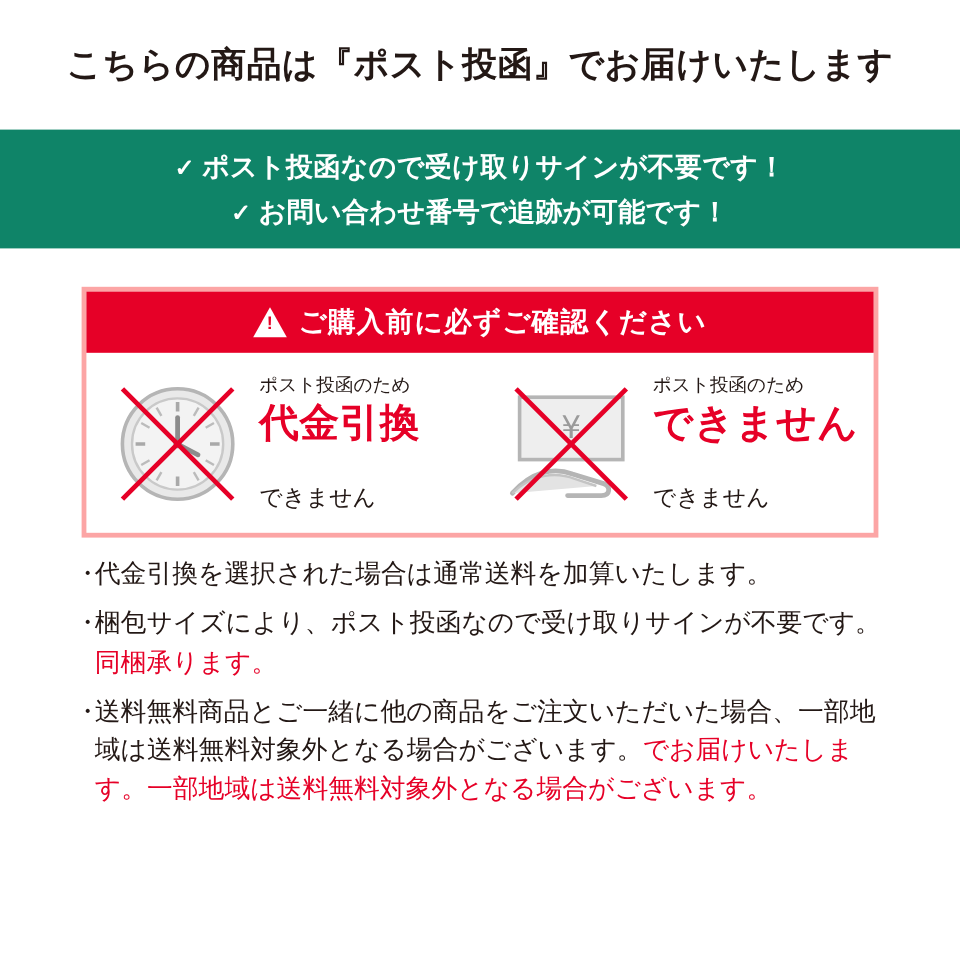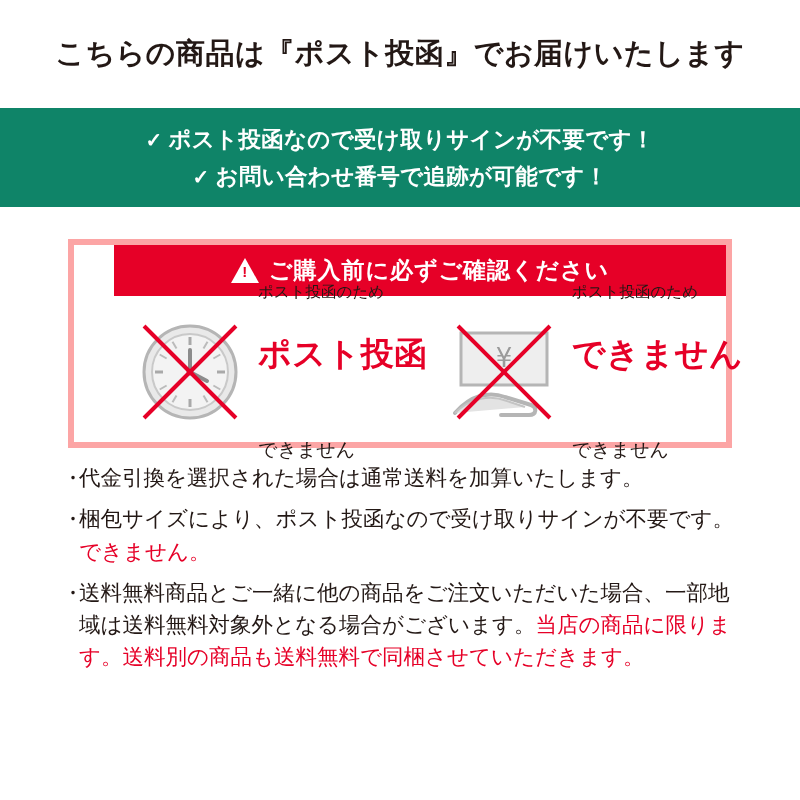--- a/index.html
+++ b/index.html
@@ -73,24 +73,23 @@
     color: #ffffff;
   }
 
   
   .warn-box {
     position: absolute;
     left: 68px;
     top: 239px;
     width: 664px;
     height: 209px;
-    border: 6px solid #fca5a5;
+    border: 4px solid #fca5a5;
     box-sizing: border-box;
     background: #ffffff;
-    padding-left: 40px;
   }
   .warn-head {
     height: 51px;
     background: #e60027;
     display: flex;
     align-items: center;
     justify-content: center;
     gap: 10px;
   }
   .warn-head-text {
@@ -163,21 +162,20 @@
   }
   .cross span.a { transform: translate(-50%,-50%) rotate(45deg); }
   .cross span.b { transform: translate(-50%,-50%) rotate(-45deg); }
 
   .txt-col {
     margin-left: 6px;
     display: flex;
     flex-direction: column;
     justify-content: center;
     line-height: 1.15;
-    gap: 32px;
   }
   .small-top {
     font-size: 15.5px;
     color: #231815;
     font-weight: normal;
     white-space: nowrap;
   }
   .big-red {
     font-size: 33px;
     font-weight: bold;
@@ -276,21 +274,21 @@
             <line x1="55" y1="55" x2="72" y2="64" stroke="#8c8c8c" stroke-width="4" stroke-linecap="round"></line>
             <circle cx="55" cy="55" r="3.5" fill="#8c8c8c"></circle>
           </svg>
           <span class="cross">
             <span class="a"></span>
               <span class="b"></span>
           </span>
         </div>
         <div class="txt-col">
           <div class="small-top">ポスト投函のため</div>
-          <div class="big-red">ポスト投函</div>
+          <div class="big-red">代金引換</div>
           <div class="small-bot">できません</div>
         </div>
       </div>
 
       <div class="warn-cell right">
         <div class="icon-wrap">
           <svg width="118" height="110" viewBox="0 0 118 110" aria-hidden="true">
             <rect x="16" y="16" width="86" height="52" fill="#eeeeee" stroke="#b5b5b5" stroke-width="3"></rect>
             <text x="59" y="50" text-anchor="middle" font-family="DejaVu Sans, sans-serif" font-size="26" fill="#9a9a9a">¥</text>
             <path d="M10 96 C26 78 44 74 60 80 L86 88 C92 90 92 98 84 98 L56 98" fill="none" stroke="#b5b5b5" stroke-width="4" stroke-linecap="round"></path>
@@ -316,27 +314,27 @@
     <div class="note">
       <span class="note-bullet">・</span>
       <span class="note-text">
         <span>代金引換を選択された場合は通常送料を加算いたします。</span>
       </span>
     </div>
 
     <div class="note">
       <span class="note-bullet">・</span>
       <span class="note-text">
-        <span>梱包サイズにより、ポスト投函なので受け取りサインが不要です。</span><span class="red">できません。</span>
+        <span>梱包サイズにより、ポスト投函なので受け取りサインが不要です。</span><span class="red">同梱承ります。</span>
       </span>
     </div>
 
     <div class="note">
       <span class="note-bullet">・</span>
       <span class="note-text">
-        <span>送料無料商品とご一緒に他の商品をご注文いただいた場合、一部地域は送料無料対象外となる場合がございます。</span><span class="red">当店の商品に限ります。送料別の商品も送料無料で同梱させていただきます。</span>
+        <span>送料無料商品とご一緒に他の商品をご注文いただいた場合、一部地域は送料無料対象外となる場合がございます。</span><span class="red">でお届けいたします。一部地域は送料無料対象外となる場合がございます。</span>
       </span>
     </div>
 
   </div>
 
   <div class="footer-rule"></div>
 </div>
 
 </body></html>

